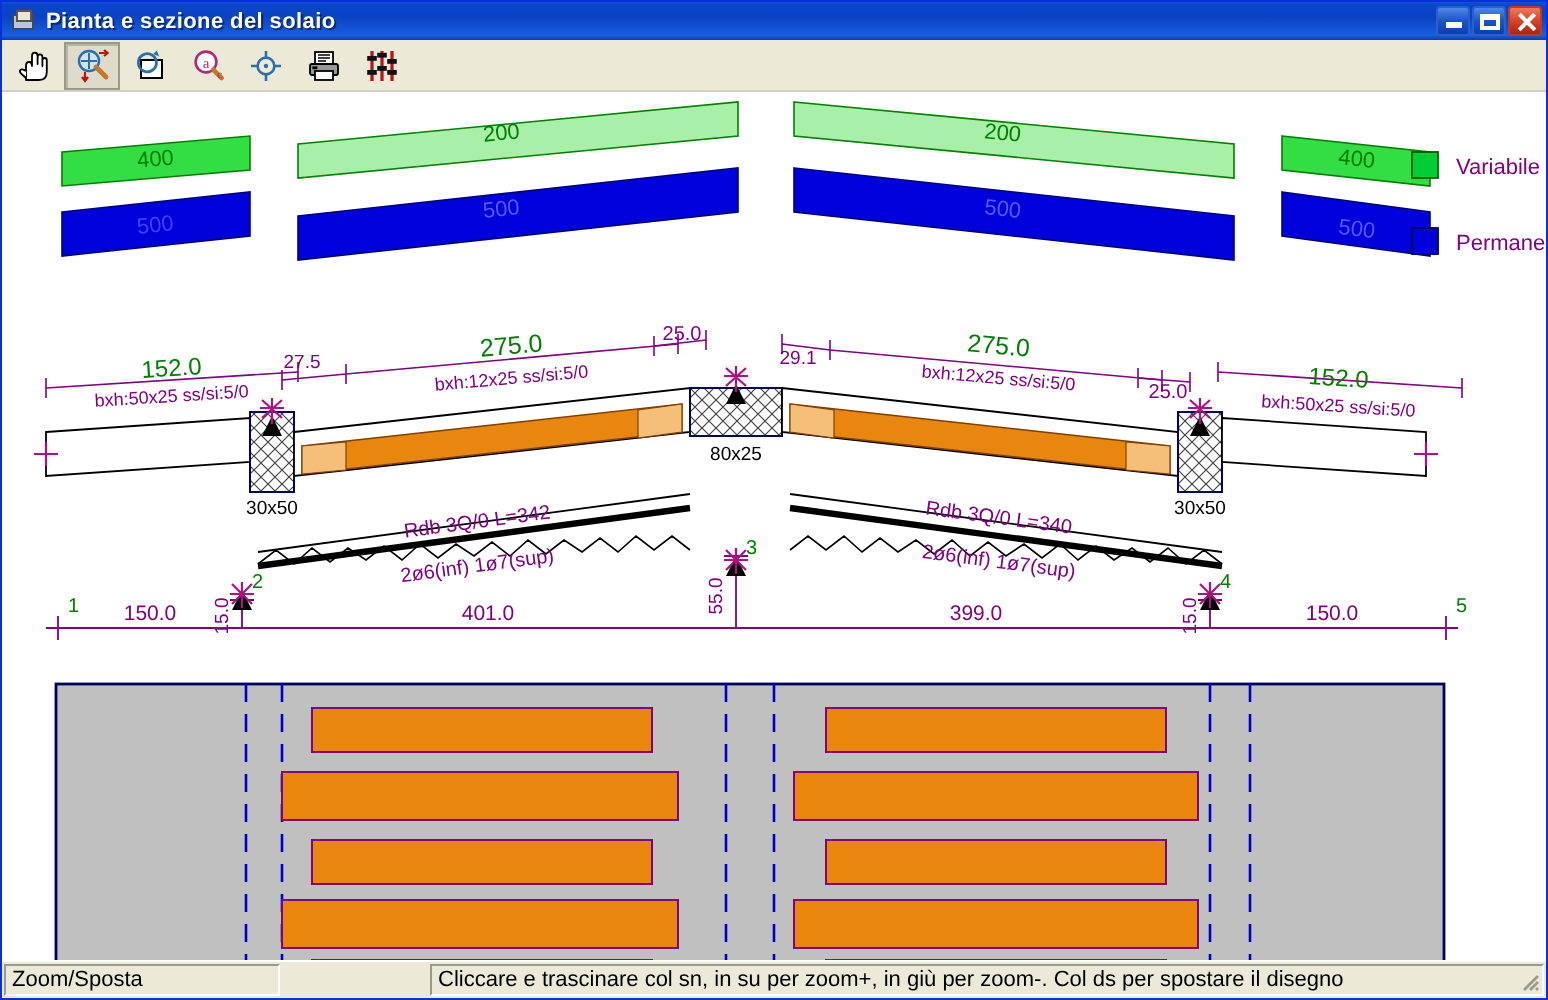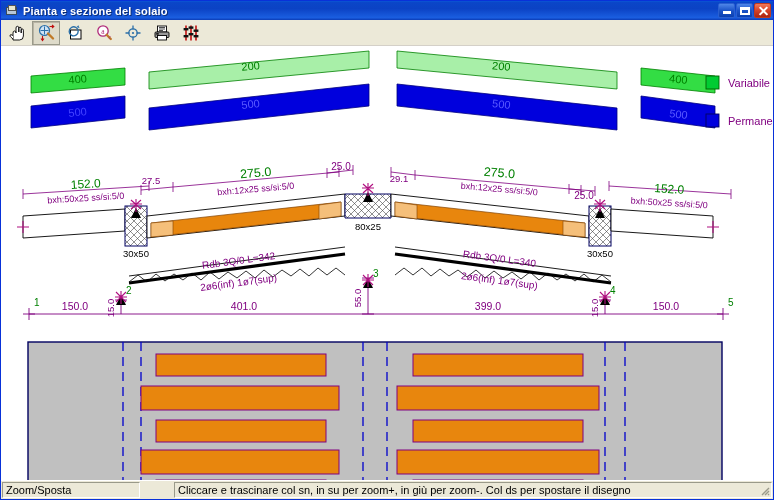--- a/index.html
+++ b/index.html
@@ -43,21 +43,21 @@
   .canvas-wrap{flex:1 1 auto;position:relative;background:#fff;overflow:hidden;}
   .canvas-wrap svg{position:absolute;left:0;top:0;}
 
   
   .statusbar{height:19px;flex:0 0 19px;background:#ece9d8;display:flex;align-items:stretch;
              border-top:1px solid #fff;box-sizing:border-box;padding:1px;gap:32px;}
   .sb-pane{border:1px solid #fff;border-top-color:#9a9a8a;border-left-color:#9a9a8a;
            background:#ece9d8;font-size:11px;color:#000;display:flex;align-items:center;
            padding:0 3px;box-sizing:border-box;white-space:nowrap;overflow:hidden;}
   .sb-left{width:138px;flex:0 0 138px;margin-right:2px;}
-  .sb-right{flex:1 1 auto;position:relative;}
+  .sb-right{flex:1 1 auto;position:relative;margin-left:41px;}
   .grip{position:absolute;right:1px;bottom:1px;width:12px;height:12px;}
 </style>
 </head>
 <body>
 
 <div class="window">
 
   <div class="titlebar">
     <div class="tb-icon">
       <div class="mi1"></div>

